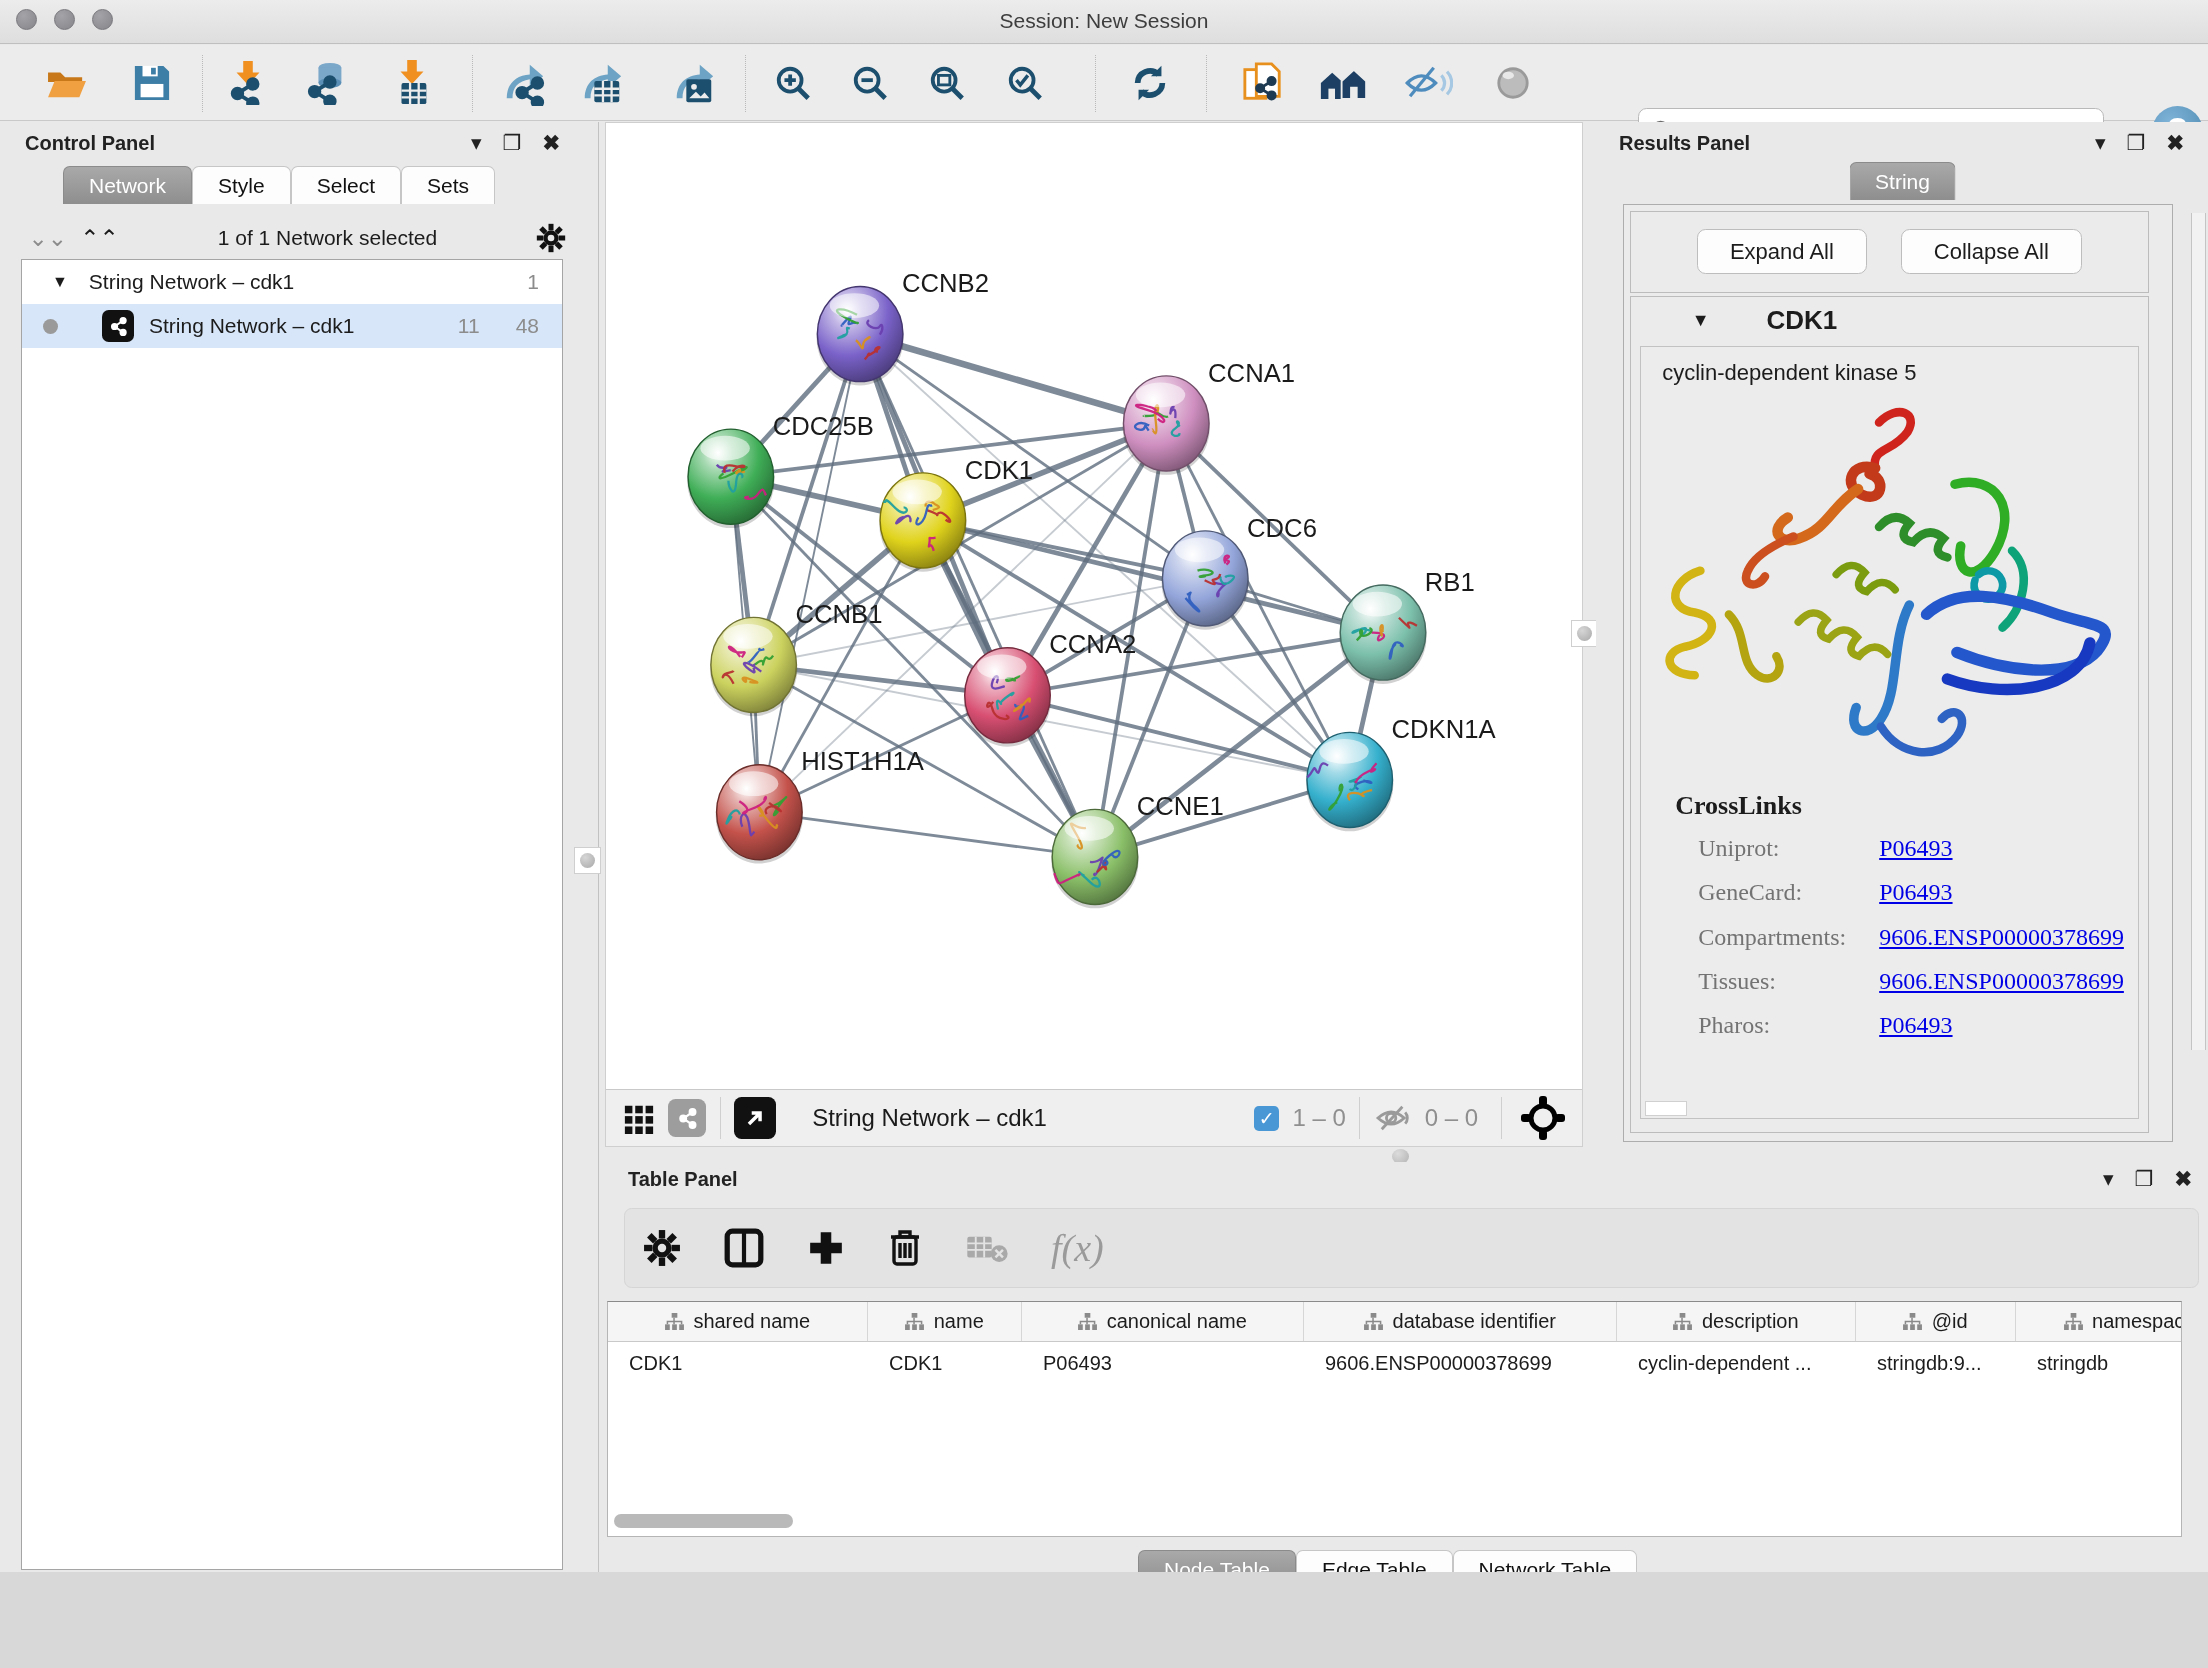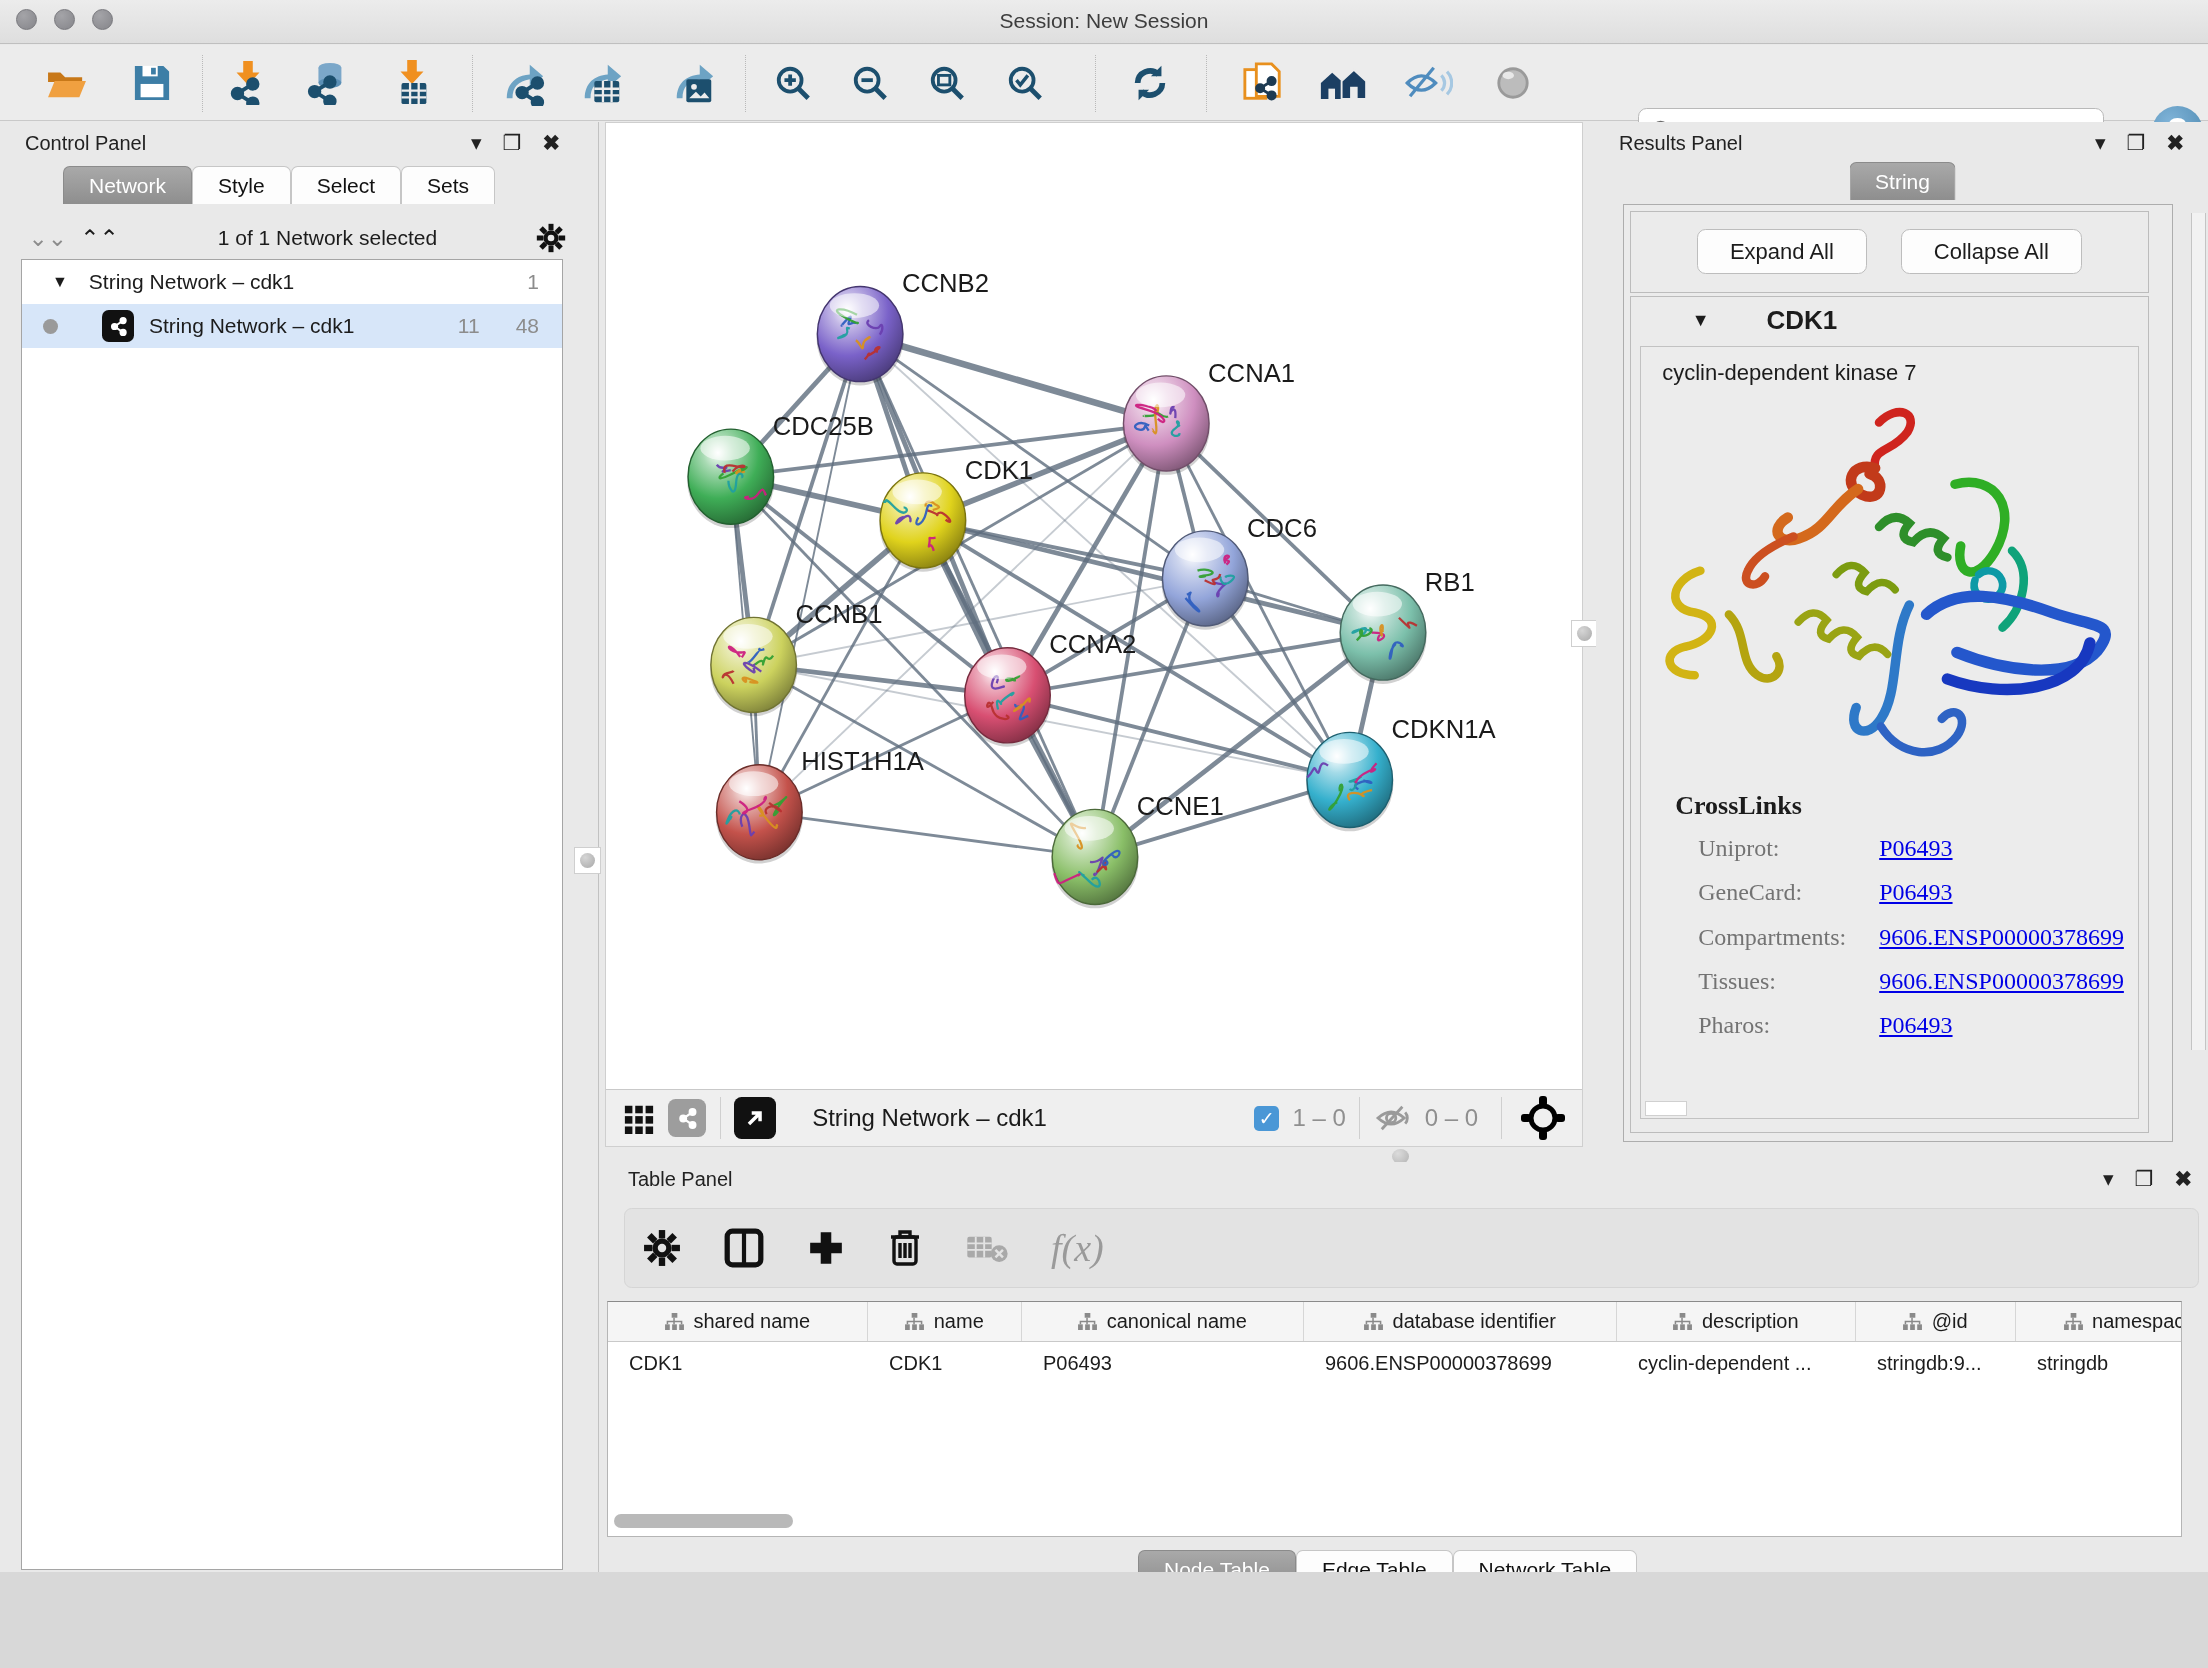--- a/index.html
+++ b/index.html
@@ -18,21 +18,21 @@
   .tbtn{position:absolute;top:13.3px;width:49px;height:49px;display:flex;align-items:center;justify-content:center;}
   .tsep{position:absolute;top:9.5px;height:57px;width:0;border-left:1.9px dotted #b9b9b9;}
   .search{position:absolute;left:1638px;top:63px;width:466px;height:48px;background:#fff;
     border:1px solid #b9b9b9;border-radius:8.6px;display:flex;align-items:center;padding:0 11.4px;}
   .search input{border:none;outline:none;font-size:21px;flex:1;background:transparent;
     font-family:"Liberation Sans",sans-serif;}
   .helpbtn{position:absolute;left:2152px;top:61px;width:51px;height:51px;border-radius:50%;
     background:radial-gradient(circle at 35% 30%,#7fb3d8,#4a86ad);color:#fff;font-size:36px;font-weight:bold;
     display:flex;align-items:center;justify-content:center;}
   
-  .phead{font-size:20px;color:#222;}
+  .phead{font-size:20px;color:#222;font-weight:bold;}
   .pctl{display:flex;gap:21px;align-items:center;color:#222;}
   .pctl .g{font-size:21px;line-height:1;}
   .tab{display:inline-block;padding:6.7px 25px;font-size:21px;background:#fdfdfd;color:#111;
     border:1px solid #c6c6c6;border-bottom:none;border-radius:6.7px 6.7px 0 0;}
   .tab.sel{background:linear-gradient(#a9a9a9,#8e8e8e);color:#fff;border-color:#8b8b8b;}
   
   .cpanel{position:absolute;left:0;top:122px;width:599px;height:1463px;background:#e9e9e9;
     border-right:1px solid #c2c2c2;}
   .cp-head{position:absolute;left:25px;top:9.5px;}
   .cp-ctl{position:absolute;right:38px;top:9.5px;}
@@ -731,21 +731,21 @@
       <div class="rp-top">
         <span class="rbtn">Expand All</span>
         <span class="rbtn">Collapse All</span>
       </div>
       <div class="rp-entry">
         <div class="rp-entryhead">
           <span style="font-size:18px">▼</span>
           <b>CDK1</b>
         </div>
         <div class="rp-inner">
-          <div class="rp-desc">cyclin-dependent kinase 7</div>
+          <div class="rp-desc">cyclin-dependent kinase 5</div>
 
           <svg width="514" height="380" viewBox="0 0 540 400" style="margin:7.6px auto 0">
             <g fill="none" stroke-linecap="round">
               <path d="M250 30 C270 10 292 20 280 40 C264 62 242 56 246 78" stroke="#cf241e" stroke-width="9"></path>
               <path d="M246 78 C222 70 210 96 232 106 C254 116 258 88 240 84" stroke="#c23a1a" stroke-width="11"></path>
               <path d="M228 100 C200 118 196 142 166 152 C144 160 134 142 154 130" stroke="#d4691c" stroke-width="11"></path>
               <path d="M160 150 C136 160 118 172 112 186 C104 202 122 206 130 192" stroke="#cc4f20" stroke-width="9"></path>
               <path d="M62 186 C30 196 26 226 56 230 C86 236 76 260 46 266 C20 272 26 296 56 296" stroke="#d2b414" stroke-width="9"></path>
               <path d="M92 232 C112 252 102 282 122 296 C137 306 152 292 142 276" stroke="#b4a410" stroke-width="9"></path>
               <path d="M165 240 q16 -18 30 -2 q-14 16 2 20 q16 -18 30 -2 q-14 16 2 20 q16 -18 30 -2" stroke="#9aa414" stroke-width="8"></path>

